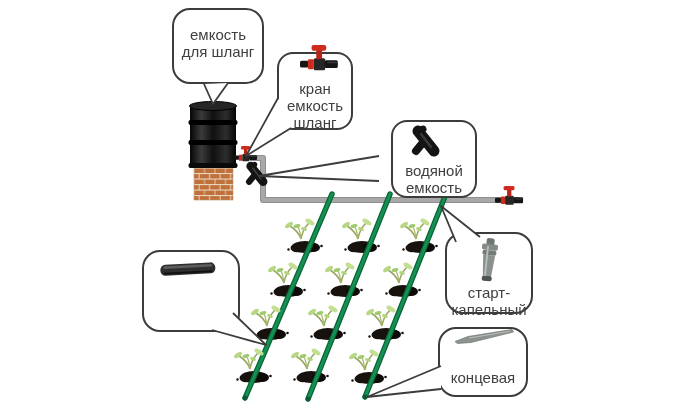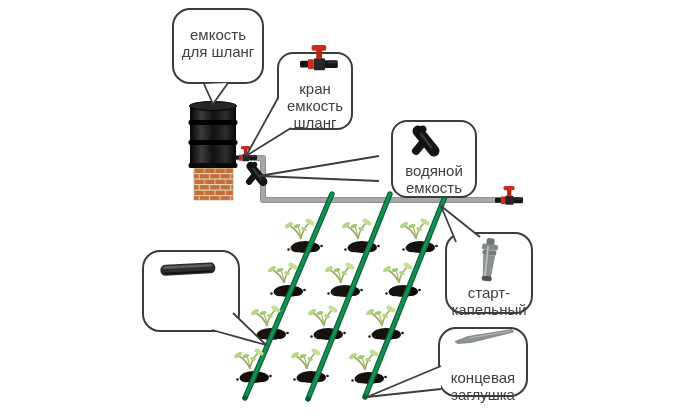--- a/index.html
+++ b/index.html
@@ -184,21 +184,20 @@
   <div class="bubble" style="left:445px;top:232px;width:88px;height:82px;padding-top:50px;">
     <span class="ln">старт-</span>
     <span class="ln">капельный</span>
   </div>
 
   <div class="bubble" style="left:142px;top:250px;width:98px;height:82px;padding-top:42px;">
   </div>
 
   <div class="bubble" style="left:438px;top:327px;width:90px;height:70px;padding-top:40px;">
     <span class="ln">концевая</span>
-    <span class="ln">заглушка</span>
   </div>
 
   <svg class="layer overlay" width="700" height="420" viewBox="0 0 700 420">
     <g fill="#ffffff" stroke="#3c3c3c" stroke-width="1.8" stroke-linejoin="round">
       <path d="M204,84 L213,104 L228,83"></path>
       <path d="M278,98 L246,156 L291,128"></path>
       <path d="M379,156 L259,176 L379,181"></path>
       <path d="M456,242 L441,206 L480,237"></path>
       <path d="M212,330 L266,345 L233,313"></path>
       <path d="M441,366 L367,397 L441,389"></path>

